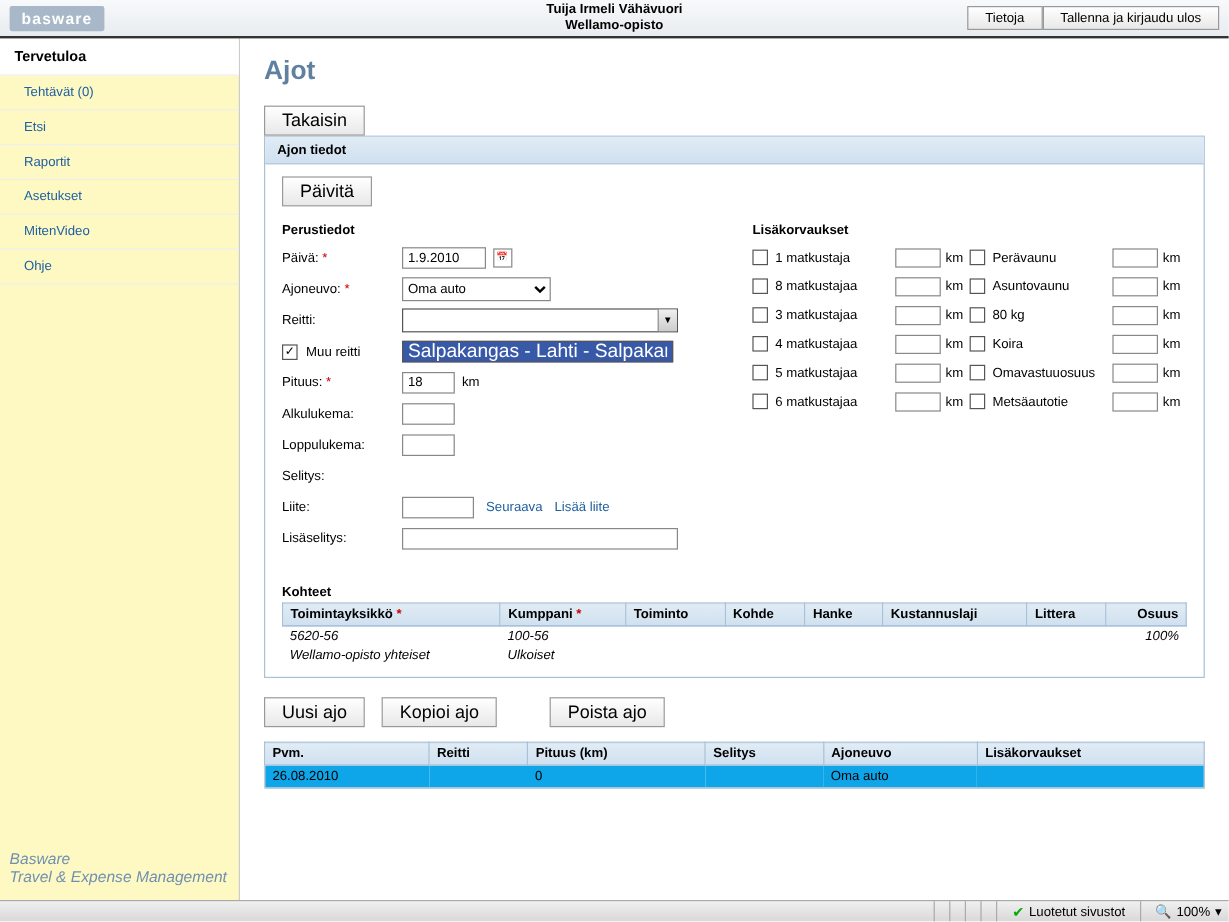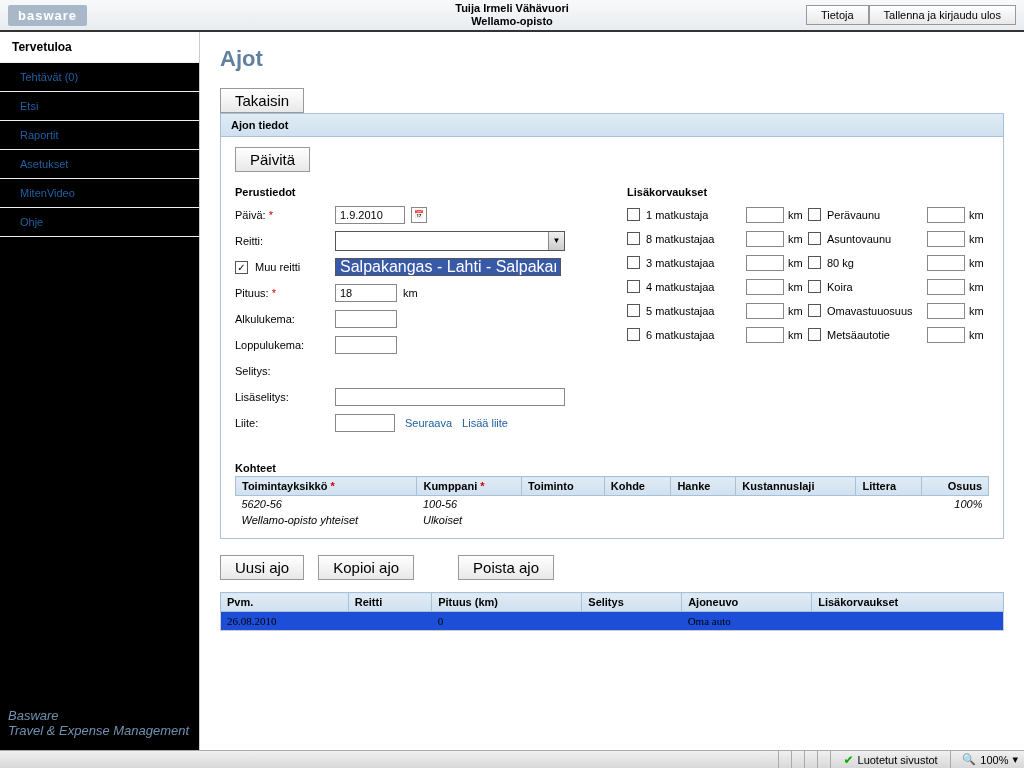--- a/index.html
+++ b/index.html
@@ -3,40 +3,40 @@
 <meta charset="utf-8">
 <style>
 * { box-sizing: border-box; margin: 0; padding: 0; }
 body { font-family: Arial, sans-serif; font-size: 11px; background: #fff; width: 1024px; height: 768px; overflow: hidden; position: relative; }
 .header { height: 32px; background: linear-gradient(#f8f9fa, #e8ecf0); border-bottom: 2px solid #333; display: flex; align-items: center; padding: 0 8px; position: relative; }
 .logo { background: #a8b8c8; color: #fff; padding: 3px 10px; font-size: 13px; font-weight: bold; letter-spacing: 1px; border-radius: 2px; }
 .header-center { position: absolute; left: 50%; transform: translateX(-50%); text-align: center; font-weight: bold; font-size: 11px; line-height: 13px; }
 .header-right { margin-left: auto; display: flex; gap: 0; }
 .header-btn { background: linear-gradient(#fff, #e8e8e8); border: 1px solid #999; padding: 3px 14px; font-size: 11px; cursor: pointer; }
 .layout { display: flex; height: calc(100% - 50px); }
-.sidebar { width: 200px; background: #000000; border-right: 1px solid #ccc; }
+.sidebar { width: 200px; background: #fef9c3; border-right: 1px solid #ccc; }
 .sidebar-header { background: #fff; padding: 8px 12px; font-weight: bold; font-size: 12px; border-bottom: 1px solid #eee; }
 .sidebar-item { padding: 8px 20px; color: #2060a0; font-size: 11px; cursor: pointer; border-bottom: 1px solid #eee; }
 .sidebar-footer { position: absolute; bottom: 30px; left: 8px; color: #7090b0; font-style: italic; font-size: 13px; line-height: 15px; }
 .main { flex: 1; padding: 14px 20px; overflow: auto; }
 .page-title { color: #6080a0; font-size: 22px; font-weight: bold; margin-bottom: 16px; }
 .btn { background: linear-gradient(#fff, #e8e8e8); border: 1px solid #999; padding: 3px 14px; font-size: 15px; cursor: pointer; }
 .panel { border: 1px solid #a8c0d8; margin-top: 0; }
 .panel-header { background: linear-gradient(#e0ecf5, #d0e0f0); padding: 5px 10px; font-weight: bold; font-size: 11px; border-bottom: 1px solid #a8c0d8; }
 .panel-body { padding: 10px 14px; }
 .form-columns { display: flex; gap: 30px; }
 .form-col { flex: 1; }
 .section-title { font-weight: bold; font-size: 11px; margin-bottom: 6px; }
 .form-row { display: flex; align-items: center; margin-bottom: 4px; min-height: 22px; }
 .form-label { width: 100px; font-size: 11px; }
 .req { color: #c00; }
 .text-input { border: 1px solid #888; padding: 2px 4px; font-size: 11px; height: 18px; }
 .text-input.w80 { width: 70px; }
 .text-input.w220 { width: 230px; }
-.text-input.w50 { width: 62px; }
+.text-input.w50 { width: 44px; }
 .select { border: 1px solid #888; font-size: 11px; height: 20px; width: 124px; background: #fff; }
 .select-full { width: 230px; border: 1px solid #555; height: 20px; background: #fff; display: flex; }
 .select-full-inner { flex: 1; }
 .select-arrow { width: 16px; background: linear-gradient(#f0f0f0,#ccc); border-left: 1px solid #888; text-align: center; font-size: 8px; line-height: 18px; }
 .cal-icon { width: 16px; height: 16px; display: inline-block; margin-left: 6px; background: #fff; border: 1px solid #888; font-size: 8px; text-align: center; line-height: 13px; }
 .highlight-input { background: #3858a8; color: #fff; border: 1px solid #555; padding: 2px 4px; font-size: 16px; width: 226px; height: 18px; }
 .checkbox { width: 13px; height: 13px; border: 1px solid #555; display: inline-flex; align-items: center; justify-content: center; font-size: 10px; margin-right: 4px; background: #fff; }
 .comp-cols { display: flex; }
 .comp-col { flex: 1; }
 .comp-row { display: flex; align-items: center; margin-bottom: 3px; height: 21px; }
@@ -48,21 +48,21 @@
 .kohteet { margin-top: 24px; }
 .kohteet-title { font-weight: bold; margin-bottom: 2px; }
 .kohteet-table { width: 100%; border-collapse: collapse; }
 .kohteet-table th { background: linear-gradient(#e0ecf5,#d0e0f0); border: 1px solid #a8c0d8; padding: 3px 6px; font-size: 11px; text-align: left; font-weight: bold; }
 .kohteet-table td { padding: 2px 6px; font-size: 11px; font-style: italic; }
 .action-row { margin-top: 16px; display: flex; gap: 14px; }
 .action-row .gap { margin-left: 30px; }
 .ajot-table { width: 100%; border-collapse: collapse; margin-top: 12px; border: 1px solid #ccc; }
 .ajot-table th { background: linear-gradient(#e0ecf5,#d0e0f0); border: 1px solid #a8c0d8; padding: 3px 6px; font-size: 11px; text-align: left; }
 .ajot-table td { padding: 3px 6px; font-size: 11px; }
-.ajot-table tr.sel td { background: #1d4ed8; font-family: Liberation Serif, serif; }
+.ajot-table tr.sel td { background: #0ea5e9; }
 .statusbar { position: absolute; bottom: 0; left: 0; right: 0; height: 18px; background: linear-gradient(#f0f0f0,#d8d8d8); border-top: 1px solid #aaa; display: flex; align-items: center; font-size: 11px; }
 .status-spacer { flex: 1; }
 .status-sep { width: 1px; height: 100%; background: #aaa; margin: 0 6px; }
 .status-item { padding: 0 6px; display: flex; align-items: center; gap: 4px; }
 .status-check { color: #0a0; font-size: 12px; }
 .zoom { display: flex; align-items: center; gap: 4px; }
 .kmtext { font-size: 11px; margin-left: 6px; }
 </style>
 </head>
 <body>
@@ -107,20 +107,24 @@
 
           <div class="form-col">
             <div class="section-title">Perustiedot</div>
 
             <div class="form-row">
               <div class="form-label"><span>Päivä:</span> <span class="req">*</span></div>
               <input class="text-input w80" value="1.9.2010" style="">
               <span class="cal-icon">📅</span>
             </div>
 
+            <div class="form-row">
+              <div class="form-label"><span>Ajoneuvo:</span> <span class="req">*</span></div>
+              <select class="select"><option>Oma auto</option></select>
+            </div>
 
             <div class="form-row">
               <div class="form-label">Reitti:</div>
               <div class="select-full">
                   <div class="select-full-inner"></div>
                   <div class="select-arrow">▼</div>
                 </div>
             </div>
 
             <div class="form-row">
@@ -145,29 +149,29 @@
             <div class="form-row">
               <div class="form-label">Loppulukema:</div>
               <input class="text-input w50" style="">
             </div>
 
             <div class="form-row">
               <div class="form-label">Selitys:</div>
             </div>
 
             <div class="form-row">
-              <div class="form-label">Lisäselitys:</div>
-              <input class="text-input w220" style="">
-            </div>
-
-            <div class="form-row">
               <div class="form-label">Liite:</div>
               <input class="text-input" style="width: 60px;">
               <span class="link">Seuraava</span>
               <span class="link">Lisää liite</span>
+            </div>
+
+            <div class="form-row">
+              <div class="form-label">Lisäselitys:</div>
+              <input class="text-input w220" style="">
             </div>
           </div>
 
           <div class="form-col">
             <div class="section-title">Lisäkorvaukset</div>
             <div class="comp-cols">
               <div class="comp-col" id="comp-left">
                   <div class="comp-row">
                     <span class="checkbox"></span>
                     <span class="comp-label">1 matkustaja</span>

